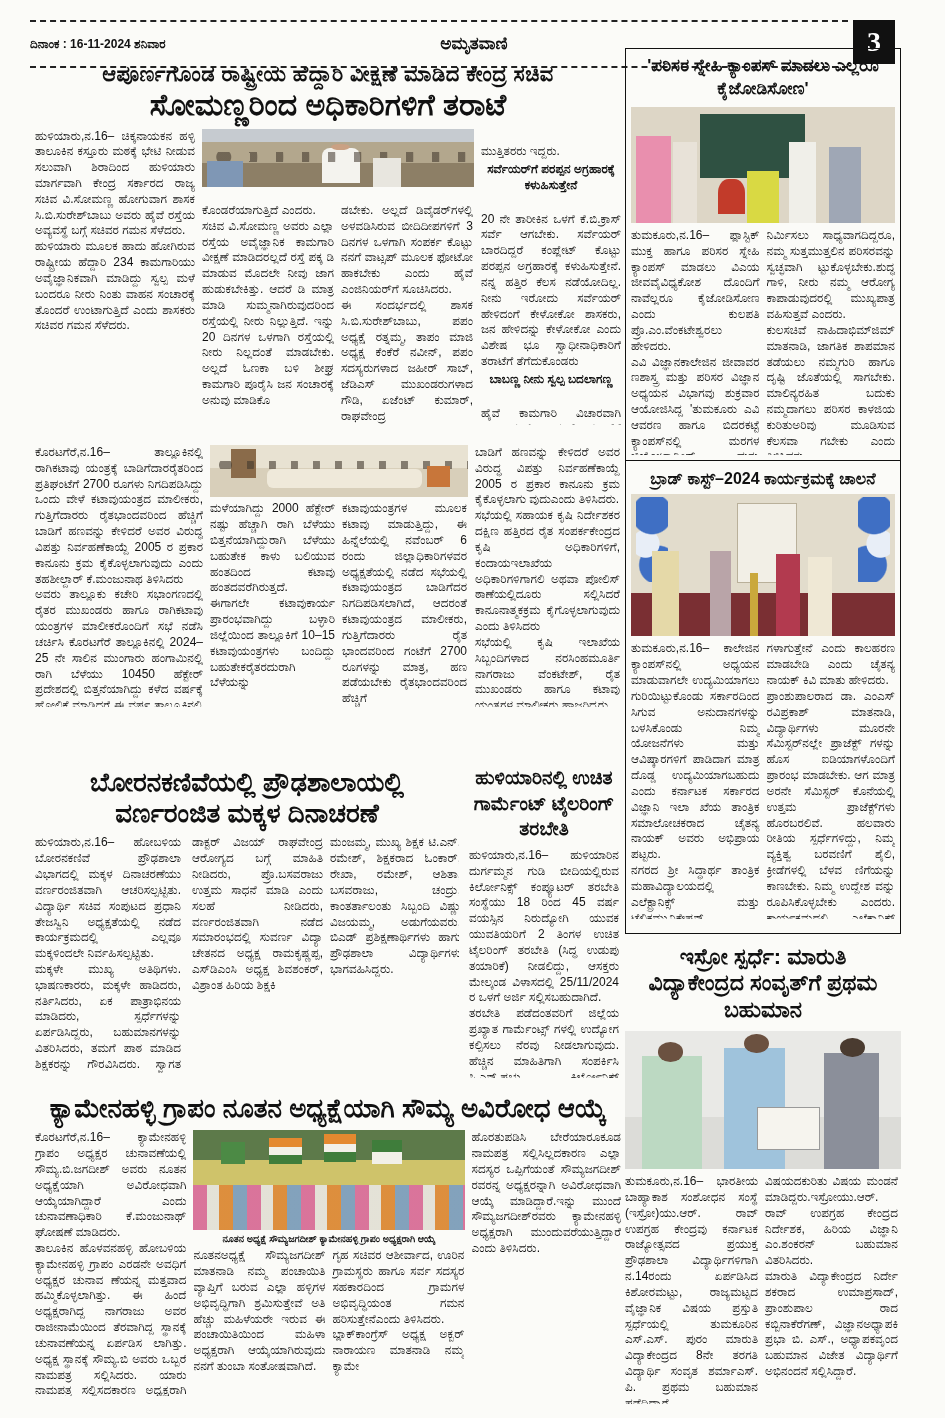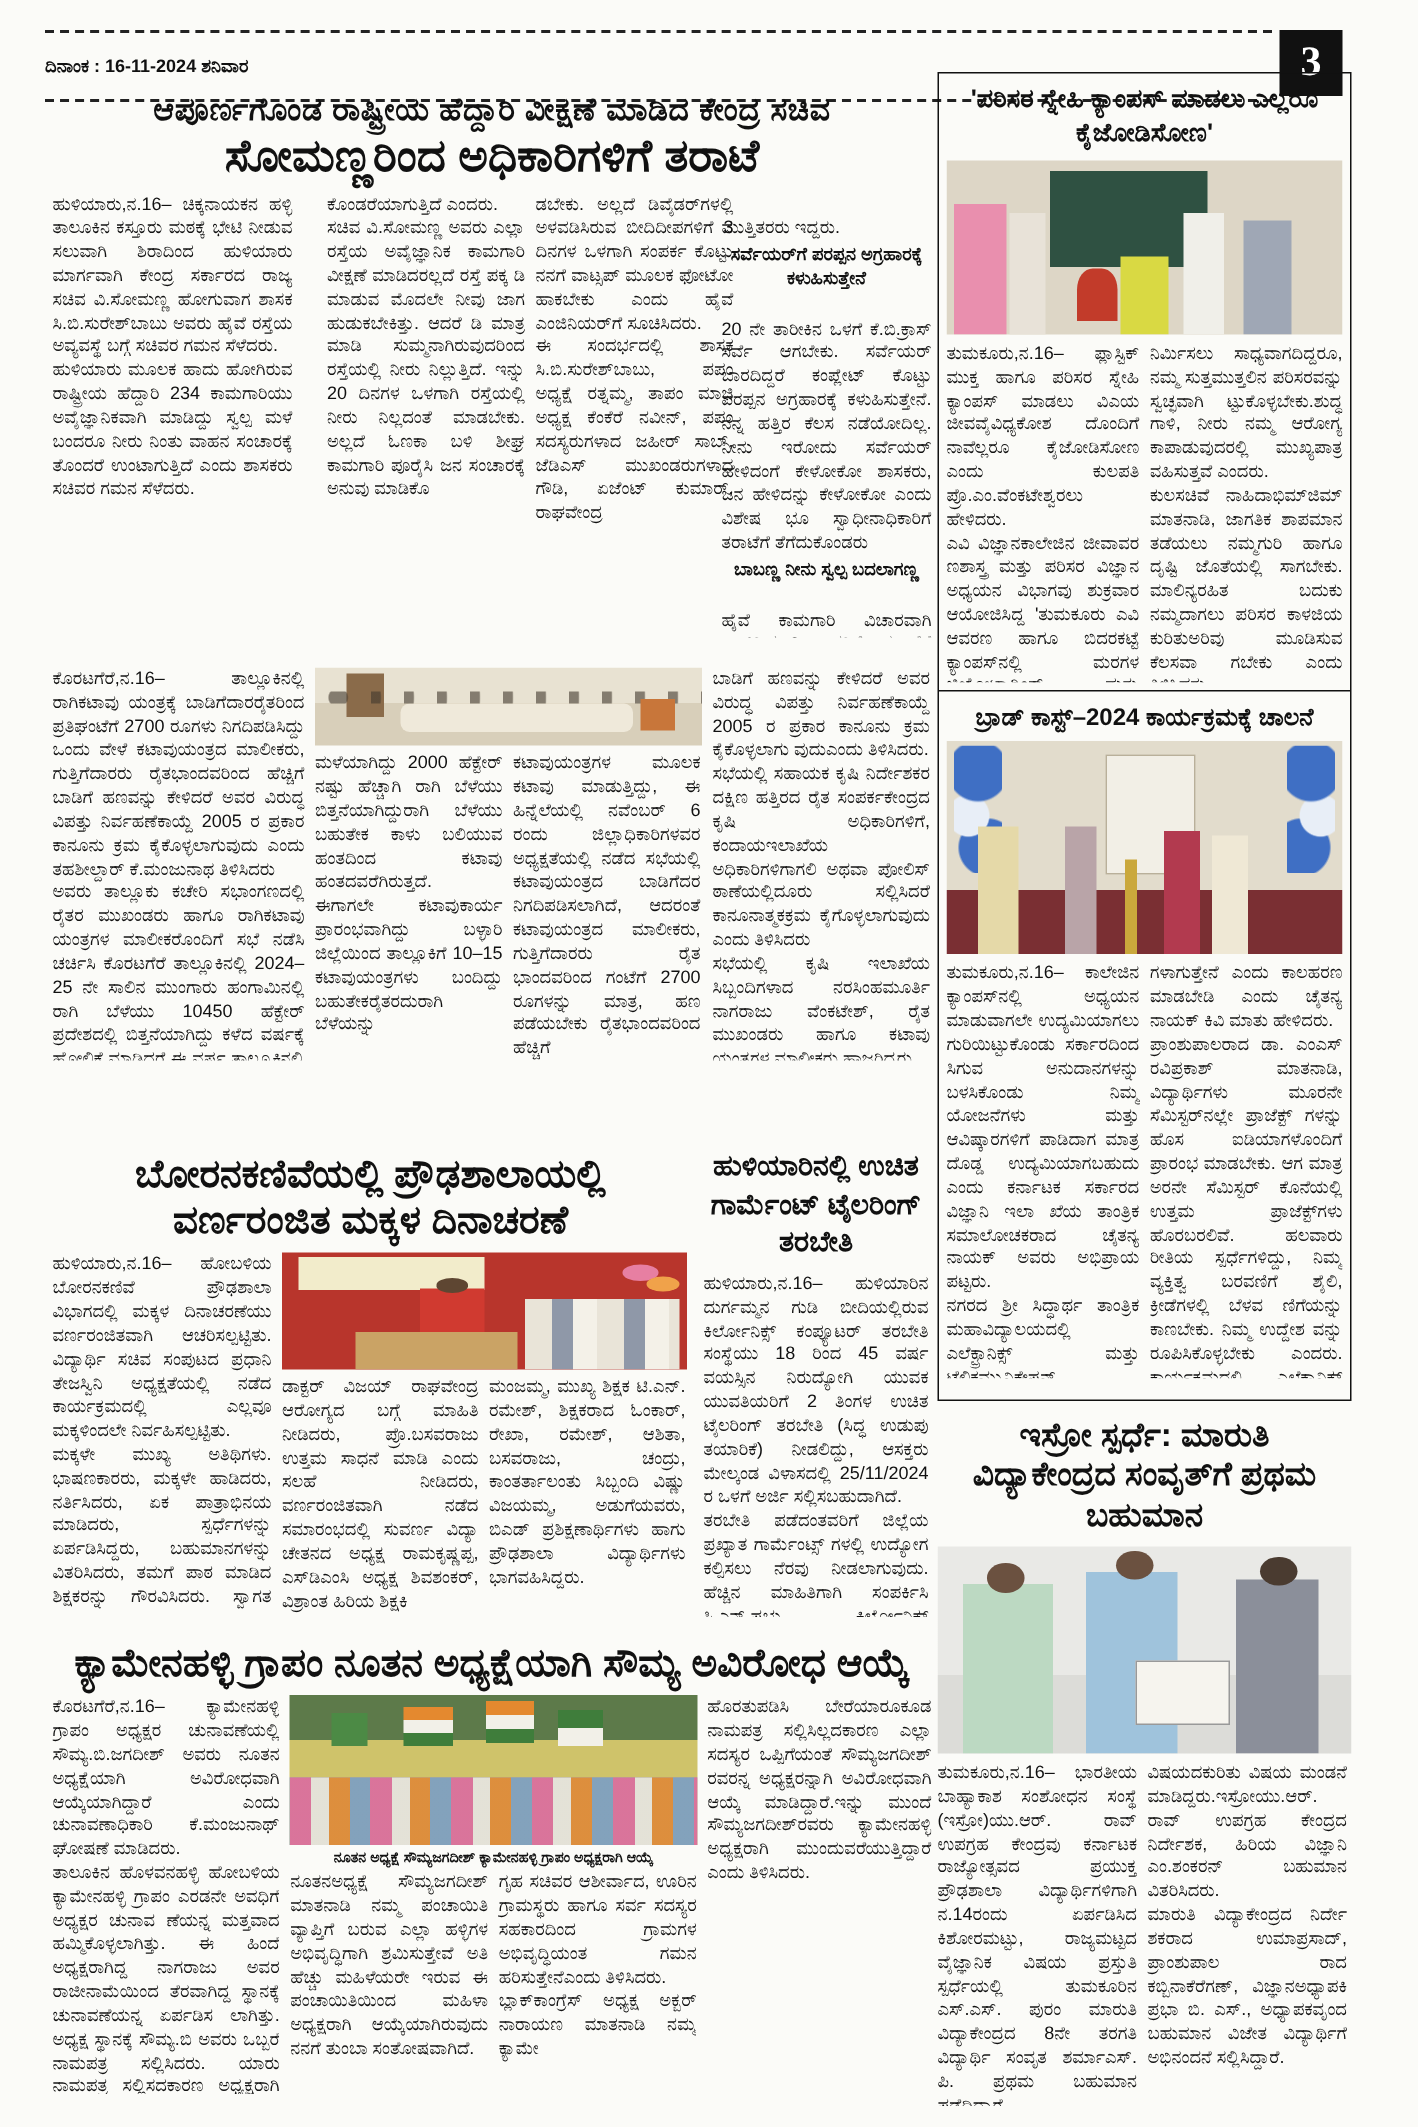--- a/index.html
+++ b/index.html
@@ -97,33 +97,34 @@
   .p7 .s2{left:28%;top:8%;width:12%;height:26%;background:linear-gradient(180deg,#e4892f 0 34%,#f2f0e8 34% 66%,#3f7d3b 66% 100%);}
   .p7 .s3{left:48%;top:4%;width:12%;height:28%;background:linear-gradient(180deg,#e4892f 0 34%,#f2f0e8 34% 66%,#3f7d3b 66% 100%);}
   .p7 .s4{left:66%;top:10%;width:11%;height:24%;background:linear-gradient(180deg,#3f7d3b 0 50%,#f2f0e8 50% 100%);}
   .p7 .s5{left:10%;top:12%;width:9%;height:22%;background:#4c8a45;}
 </style>
 </head>
 <body>
 
 <header class="masthead">
   <div class="mast-date">ದಿನಾಂಕ : 16-11-2024 ಶನಿವಾರ</div>
+  <div class="mast-title">ಅಮೃತವಾಣಿ</div>
   <div class="mast-spacer"></div>
 </header>
 <div class="pageno">3</div>
 
 <div id="left-region">
 
   <article style="height:383px;">
     <div class="kicker">ಆಪೂರ್ಣಗೊಂಡ ರಾಷ್ಟ್ರೀಯ ಹೆದ್ದಾರಿ ವೀಕ್ಷಣೆ ಮಾಡಿದ ಕೇಂದ್ರ ಸಚಿವ</div>
     <div class="headline-xl" style="margin:2px 0 6px;">ಸೋಮಣ್ಣರಿಂದ ಅಧಿಕಾರಿಗಳಿಗೆ ತರಾಟೆ</div>
     <div class="colrow" style="height:296px;">
       <div class="bodytext" style="width:160px;">ಹುಳಿಯಾರು,ನ.16– ಚಿಕ್ಕನಾಯಕನ ಹಳ್ಳಿ ತಾಲೂಕಿನ ಕಸ್ತೂರು ಮಠಕ್ಕೆ ಭೇಟಿ ನೀಡುವ ಸಲುವಾಗಿ ಶಿರಾದಿಂದ ಹುಳಿಯಾರು ಮಾರ್ಗವಾಗಿ ಕೇಂದ್ರ ಸರ್ಕಾರದ ರಾಜ್ಯ ಸಚಿವ ವಿ.ಸೋಮಣ್ಣ ಹೋಗುವಾಗ ಶಾಸಕ ಸಿ.ಬಿ.ಸುರೇಶ್‌ಬಾಬು ಅವರು ಹೈವೆ ರಸ್ತೆಯ ಅವ್ಯವಸ್ಥೆ ಬಗ್ಗೆ ಸಚಿವರ ಗಮನ ಸೆಳೆದರು.
 ಹುಳಿಯಾರು ಮೂಲಕ ಹಾದು ಹೋಗಿರುವ ರಾಷ್ಟ್ರೀಯ ಹೆದ್ದಾರಿ 234 ಕಾಮಗಾರಿಯು ಅವೈಜ್ಞಾನಿಕವಾಗಿ ಮಾಡಿದ್ದು ಸ್ವಲ್ಪ ಮಳೆ ಬಂದರೂ ನೀರು ನಿಂತು ವಾಹನ ಸಂಚಾರಕ್ಕೆ ತೊಂದರೆ ಉಂಟಾಗುತ್ತಿದೆ ಎಂದು ಶಾಸಕರು ಸಚಿವರ ಗಮನ ಸೆಳೆದರು.</div>
-      <div style="width:272px;display:flex;flex-direction:row;gap:16px;">
+      <div style="width:272px;display:flex;flex-direction:column;gap:16px;">
         <div class="photo p1" style="height:190px;" title="ಹೆದ್ದಾರಿ ಬಳಿ ಜನರ ಗುಂಪಿನ ನಡುವೆ ಅಧಿಕಾರಿಗಳೊಂದಿಗೆ ಮಾತನಾಡುತ್ತಿರುವ ಸಚಿವ ವಿ.ಸೋಮಣ್ಣ">
           <span class="s1"></span>
             <span class="s2"></span>
             <span class="s3"></span>
             <span class="s4"></span>
             <span class="s5"></span>
         </div>
         <div class="colrow" style="flex:1;">
           <div class="bodytext" style="width:132px;">ಕೊಂಡರೆಯಾಗುತ್ತಿದೆ ಎಂದರು.
 ಸಚಿವ ವಿ.ಸೋಮಣ್ಣ ಅವರು ಎಲ್ಲಾ ರಸ್ತೆಯ ಅವೈಜ್ಞಾನಿಕ ಕಾಮಗಾರಿ ವೀಕ್ಷಣೆ ಮಾಡಿದರಲ್ಲದೆ ರಸ್ತೆ ಪಕ್ಕ ಡಿ ಮಾಡುವ ಮೊದಲೇ ನೀವು ಜಾಗ ಹುಡುಕಬೇಕಿತ್ತು. ಆದರೆ ಡಿ ಮಾತ್ರ ಮಾಡಿ ಸುಮ್ಮನಾಗಿರುವುದರಿಂದ ರಸ್ತೆಯಲ್ಲಿ ನೀರು ನಿಲ್ಲುತ್ತಿದೆ. ಇನ್ನು 20 ದಿನಗಳ ಒಳಗಾಗಿ ರಸ್ತೆಯಲ್ಲಿ ನೀರು ನಿಲ್ಲದಂತೆ ಮಾಡಬೇಕು. ಅಲ್ಲದೆ ಓಣಕಾ ಬಳಿ ಶೀಘ್ರ ಕಾಮಗಾರಿ ಪೂರೈಸಿ ಜನ ಸಂಚಾರಕ್ಕೆ ಅನುವು ಮಾಡಿಕೊ</div>
@@ -164,21 +165,21 @@
     </div>
   </article>
 
   <div class="colrow" style="height:328px;gap:10px;">
     <article style="width:424px;">
       <div class="headline-lg" style="margin:4px 0 6px;">ಬೋರನಕಣಿವೆಯಲ್ಲಿ ಪ್ರೌಢಶಾಲಾಯಲ್ಲಿ ವರ್ಣರಂಜಿತ ಮಕ್ಕಳ ದಿನಾಚರಣೆ</div>
       <div class="colrow" style="height:240px;">
         <div class="bodytext" style="width:146px;">ಹುಳಿಯಾರು,ನ.16– ಹೋಬಳಿಯ ಬೋರನಕಣಿವೆ ಪ್ರೌಢಶಾಲಾ ವಿಭಾಗದಲ್ಲಿ ಮಕ್ಕಳ ದಿನಾಚರಣೆಯು ವರ್ಣರಂಜಿತವಾಗಿ ಆಚರಿಸಲ್ಪಟ್ಟಿತು. ವಿದ್ಯಾರ್ಥಿ ಸಚಿವ ಸಂಪುಟದ ಪ್ರಧಾನಿ ತೇಜಸ್ವಿನಿ ಅಧ್ಯಕ್ಷತೆಯಲ್ಲಿ ನಡೆದ ಕಾರ್ಯಕ್ರಮದಲ್ಲಿ ಎಲ್ಲವೂ ಮಕ್ಕಳಿಂದಲೇ ನಿರ್ವಹಿಸಲ್ಪಟ್ಟಿತು.
 ಮಕ್ಕಳೇ ಮುಖ್ಯ ಅತಿಥಿಗಳು. ಭಾಷಣಕಾರರು, ಮಕ್ಕಳೇ ಹಾಡಿದರು, ನರ್ತಿಸಿದರು, ಏಕ ಪಾತ್ರಾಭಿನಯ ಮಾಡಿದರು, ಸ್ಪರ್ಧೆಗಳನ್ನು ಏರ್ಪಡಿಸಿದ್ದರು, ಬಹುಮಾನಗಳನ್ನು ವಿತರಿಸಿದರು, ತಮಗೆ ಪಾಠ ಮಾಡಿದ ಶಿಕ್ಷಕರನ್ನು ಗೌರವಿಸಿದರು. ಸ್ವಾಗತ ನಿರೂಪಣೆ, ವಂದನಾರ್ಪಣೆ, ಪ್ರಸ್ತಾವನೆ ಎಲ್ಲವೂ ಮಕ್ಕಳಿಂದಲೇ ನಡೆಯಿತು.
 ಸಭೆಯಲ್ಲಿ ಶಿಕ್ಷಕ ವಸಂತಕುಮಾರ್ ಪೋಸ್ಕೋ ಕಾಯ್ದೆ ಬಗ್ಗೆ ವಿವರಿಸಿದರು.</div>
-        <div style="width:270px;display:flex;flex-direction:column;gap:4px;">
+        <div style="width:270px;display:flex;flex-direction:row;gap:4px;">
           <div class="photo p5" style="height:140px;" title="ಕೆಂಪು ಪರದೆಯ ವೇದಿಕೆಯಲ್ಲಿ ಮಕ್ಕಳ ದಿನಾಚರಣೆ ಕಾರ್ಯಕ್ರಮ">
             <span class="s1"></span>
               <span class="s5"></span>
               <span class="s2"></span>
               <span class="s3"></span>
               <span class="s4"></span>
               <span class="s6"></span>
               <span class="s7"></span>
           </div>
           <div class="colrow" style="flex:1;">

